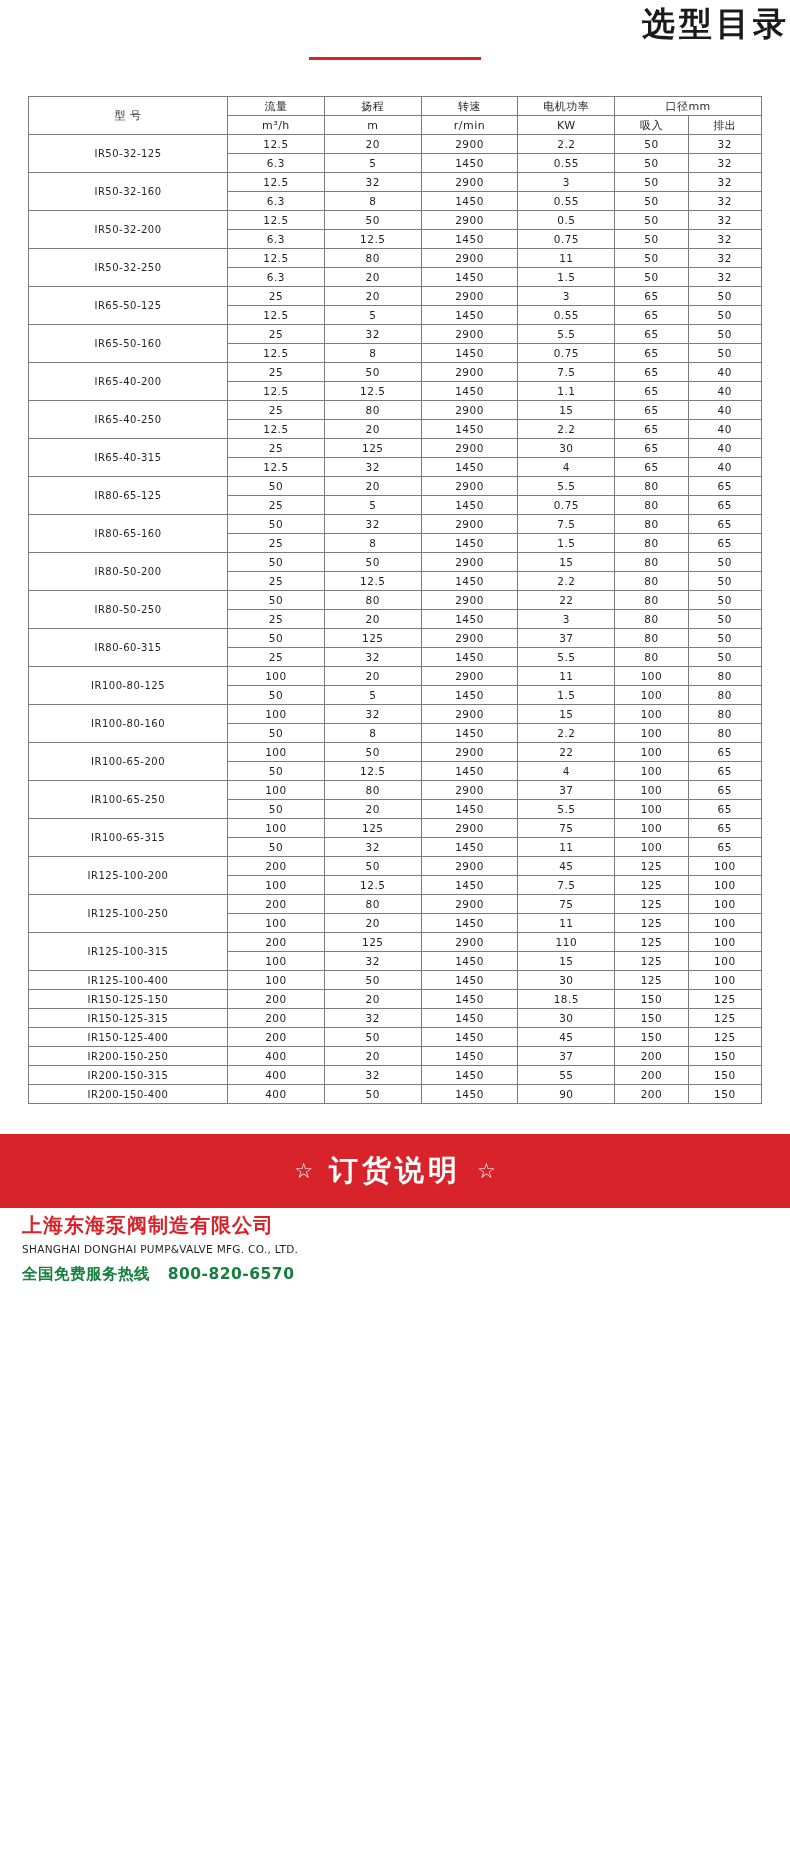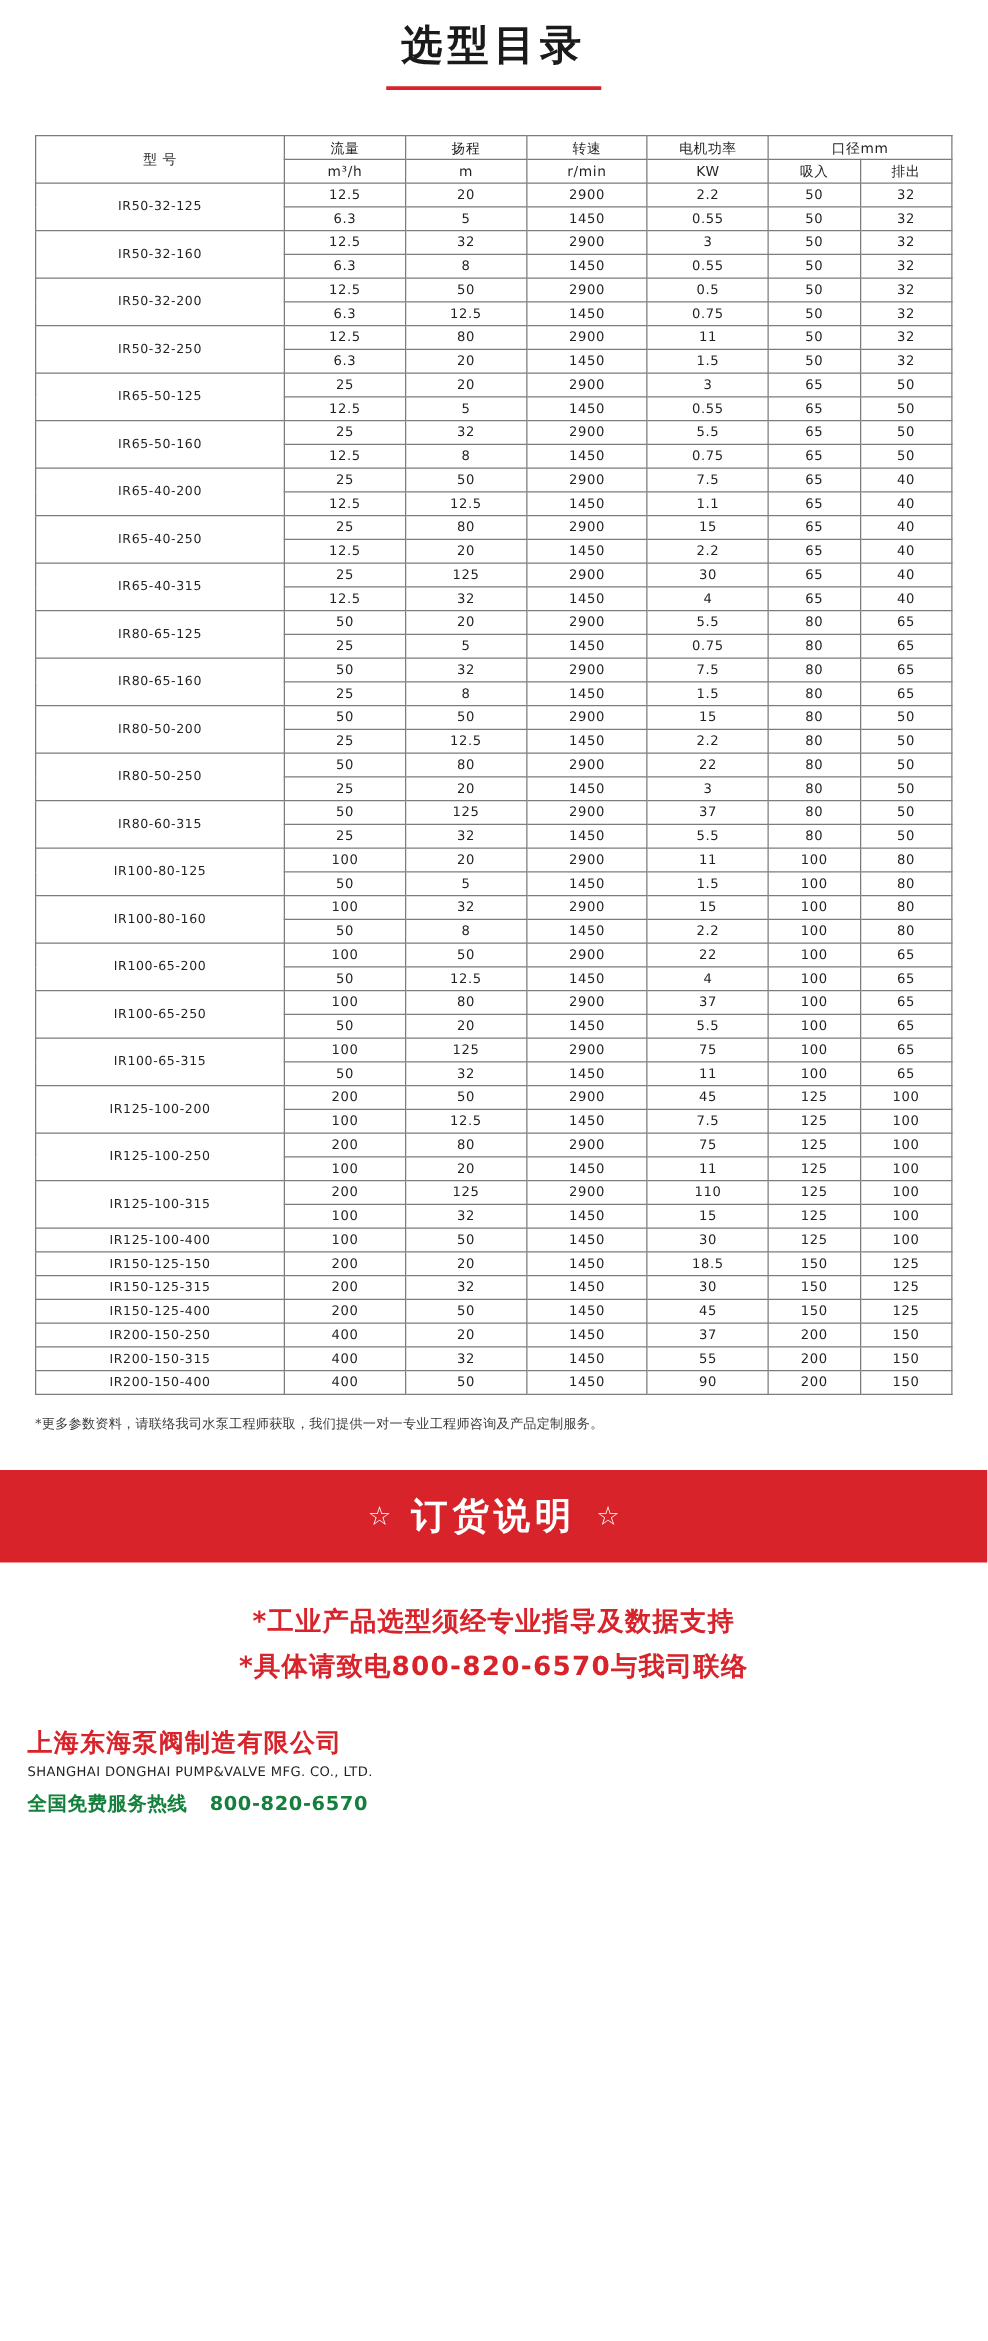--- a/index.html
+++ b/index.html
@@ -7,22 +7,22 @@
     margin: 0; padding: 0;
     width: 790px;
     background: #ffffff;
     font-family: "Liberation Sans", sans-serif;
     color: #231f20;
   }
   .page { width: 790px; position: relative; }
 
   
   .title-wrap {
-    padding-top: 14px;
-    text-align: center;
+    padding-top: 2px;
+    text-align: right;
   }
   .title {
     font-size: 33px;
     font-weight: bold;
     letter-spacing: 4px;
     color: #1a1a1a;
     font-family: "DejaVu Sans", sans-serif;
   }
   .title-underline {
     width: 172px;
@@ -648,34 +648,29 @@
             <td class="col-n">50</td>
             <td class="col-n">1450</td>
             <td class="col-n">90</td>
             <td class="col-d">200</td>
             <td class="col-d">150</td>
           </tr>
         </tbody>
     </table>
   </div>
 
-  <div class="note">*更多参数资料，请联络我司水泵工程师获取，我们提供一对一专业工程师咨询及产品定制服务。</div>
 
   <div class="banner">
     <div class="banner-inner">
       <span class="banner-star">☆</span>
       <span class="banner-text">订货说明</span>
       <span class="banner-star">☆</span>
     </div>
   </div>
 
-  <div class="order-lines">
-    <div class="order-line">*工业产品选型须经专业指导及数据支持</div>
-    <div class="order-line">*具体请致电800-820-6570与我司联络</div>
-  </div>
 
   <div class="footer">
 
     <div class="company">
       <div class="co-name">上海东海泵阀制造有限公司</div>
       <div class="co-name-en">SHANGHAI DONGHAI PUMP&amp;VALVE MFG. CO., LTD.</div>
       <div class="hotline">
         <span>全国免费服务热线</span>
         &nbsp;
         <span>800-820-6570</span>

